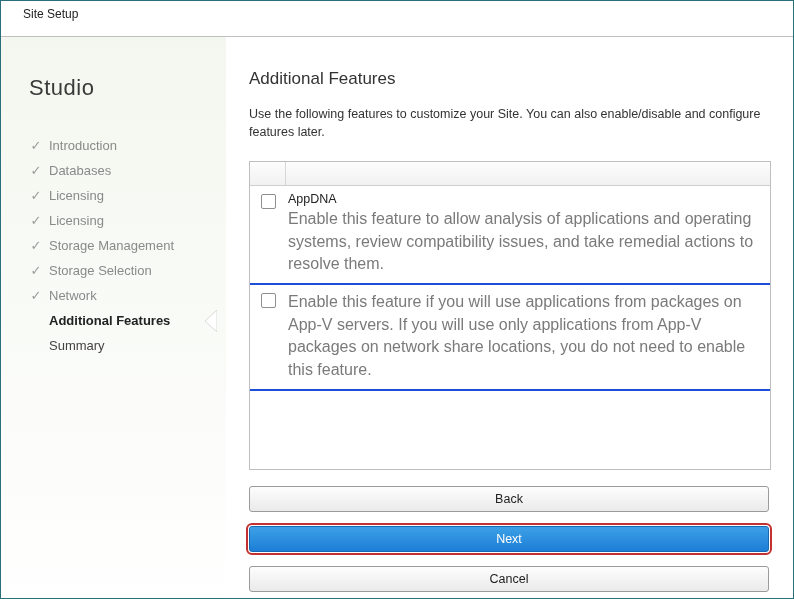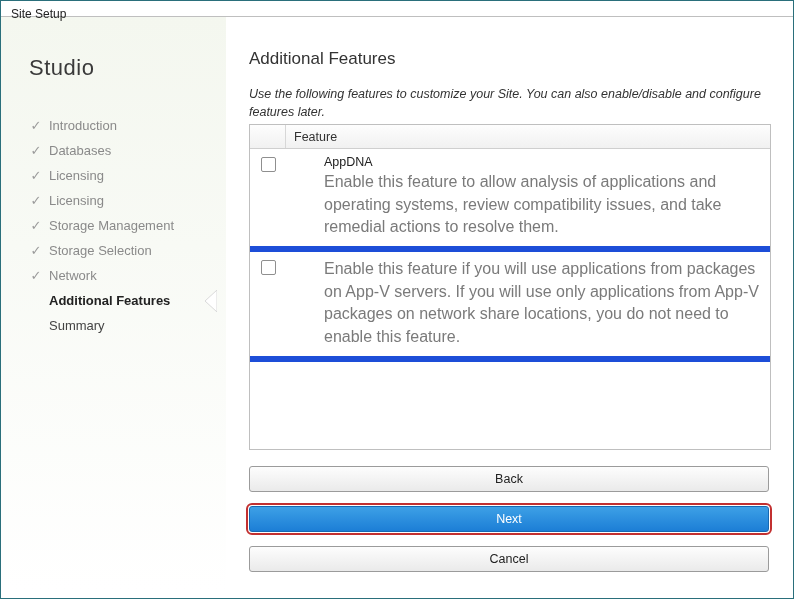--- a/index.html
+++ b/index.html
@@ -5,22 +5,22 @@
   * { box-sizing: border-box; }
   html, body { margin: 0; padding: 0; }
   body {
     font-family: "Segoe UI", Tahoma, sans-serif;
     font-size: 13px; color: #333;
     background: #fff;
     width: 794px; height: 599px; overflow: hidden;
     border: 1px solid #2a6f7b;
   }
   .titlebar {
-    height: 16px; line-height: 26px;
-    padding-left: 10px;
+    height: 36px; line-height: 26px;
+    padding-left: 22px;
     border-bottom: 1px solid #bfbfbf;
     font-size: 12px; color: #222;
     background: #fff;
   }
   .content {
     display: flex;
     height: calc(599px - 26px);
     background: linear-gradient(to bottom, #f4f7ef 0%, #f8faf5 40%, #ffffff 100%);
   }
   .sidebar {
@@ -49,36 +49,36 @@
   .step.current .notch { display: block; }
   .notch svg { width: 14px; height: 22px; display: block; }
 
   .main {
     flex: 1; background: #fff; padding: 32px 22px 14px 22px;
     display: flex; flex-direction: column;
     position: relative;
     border-left: 1px solid transparent;
   }
   .page-title { font-size: 17px; color: #333; margin-bottom: 16px; font-weight: 400; }
-  .intro { font-size: 12.5px; color: #333; line-height: 1.45; margin-bottom: 3px; font-style: italic; }
+  .intro { font-size: 12.5px; color: #333; line-height: 1.45; margin-bottom: 20px; }
 
   .grid {
     border: 1px solid #bfbfbf; background: #fff;
     flex: 1; display: flex; flex-direction: column; overflow: hidden;
   }
   .grid-header {
     display: flex; align-items: stretch;
     background: linear-gradient(#fdfdfd,#f1f1f1);
     border-bottom: 1px solid #cfcfcf;
     height: 24px;
   }
   .gh-check { width: 36px; border-right: 1px solid #d7d7d7; }
   .gh-feature { flex: 1; padding: 0 8px; line-height: 24px; font-size: 12.5px; color: #333; }
   .grid-body { flex: 1; overflow: auto; }
-  .row { display: flex; border-bottom: 6px solid #1d4ed8; padding: 6px 0; gap: 36px; }
+  .row { display: flex; border-bottom: 2px solid #1d4ed8; padding: 6px 0; }
   .row .cell-check { width: 36px; display: flex; align-items: flex-start; justify-content: center; padding-top: 2px; }
   .row .cell-text { flex: 1; padding: 0 8px 2px 2px; }
   .feat-name { color: #222; font-size: 12.5px; margin-bottom: 2px; }
   .feat-desc { color: #7a7a7a; font-size: 16px; line-height: 1.4; }
   .chk {
     width: 15px; height: 15px; border: 1px solid #8f8f8f; background: #fff; border-radius: 2px;
     display: inline-block; cursor: pointer;
   }
 
   .buttons {
@@ -151,21 +151,20 @@
     </ul>
   </div>
 
   <div class="main">
     <div class="page-title">Additional Features</div>
     <div class="intro">Use the following features to customize your Site.  You can also enable/disable and configure features later.</div>
 
     <div class="grid">
       <div class="grid-header">
         <div class="gh-check"></div>
-        <div class="gh-feature">Feature</div>
       </div>
       <div class="grid-body">
         <div class="row">
           <div class="cell-check">
             <span class="chk" role="checkbox" aria-checked="false"></span>
           </div>
           <div class="cell-text">
             <div class="feat-name">AppDNA</div>
             <div class="feat-desc">Enable this feature to allow analysis of applications and operating systems, review compatibility issues, and take remedial actions to resolve them.</div>
           </div>

